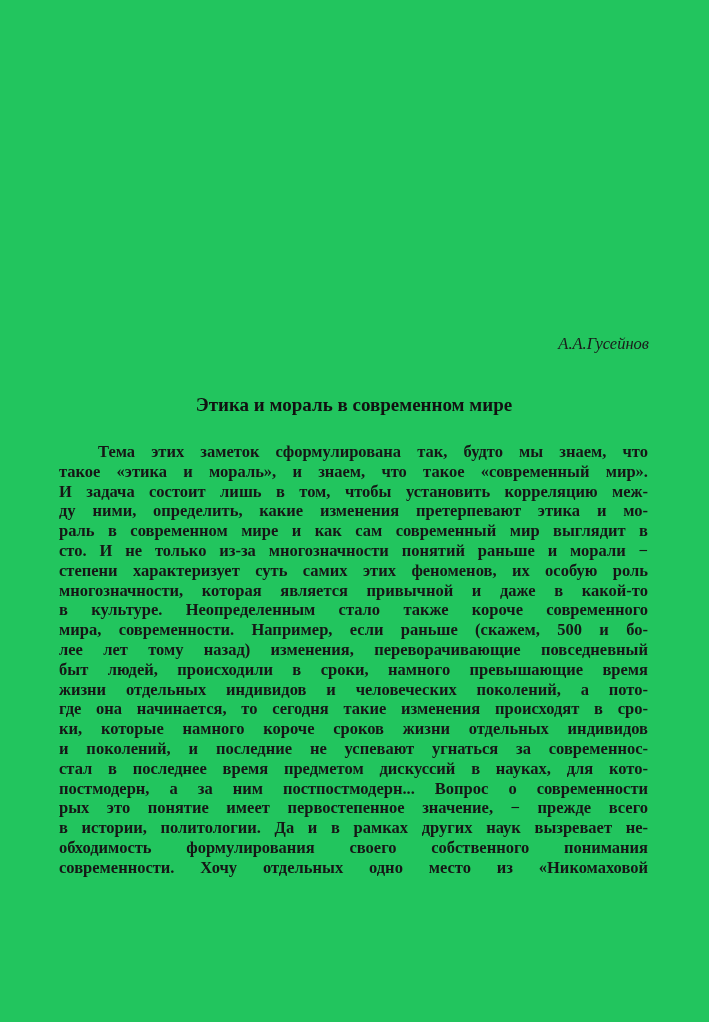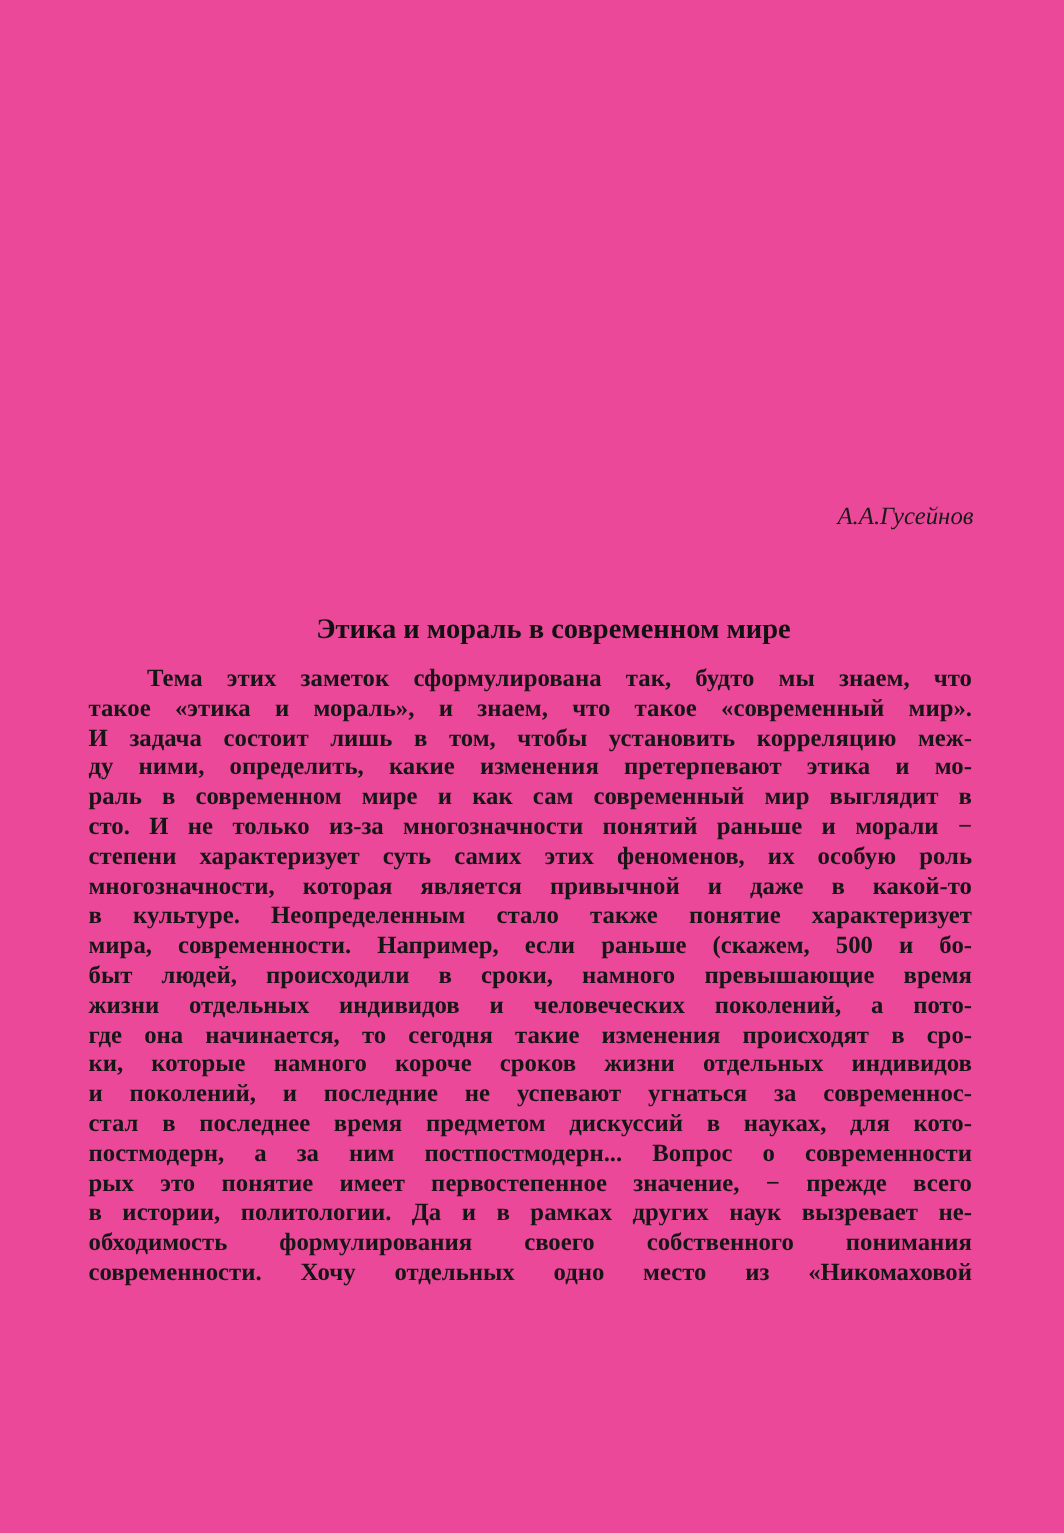--- a/index.html
+++ b/index.html
@@ -4,42 +4,42 @@
 <style>
   html, body {
     margin: 0;
     padding: 0;
     background: #ffffff;
   }
   .page {
     position: relative;
     width: 709px;
     height: 1022px;
-    background: #ec4899;
+    background: #22c55e;
     overflow: hidden;
     font-family: "Liberation Serif", "DejaVu Serif", serif;
     color: #141414;
   }
   .author {
     position: absolute;
     top: 334px;
     left: 59px;
     width: 590px;
     text-align: right;
     font-style: italic;
     font-size: 16.5px;
     line-height: 1.2;
     color: #1a1a1a;
   }
   .title {
     position: absolute;
     top: 394px;
     left: 59px;
     width: 590px;
-    margin: 15px;
+    margin: 0;
     text-align: center;
     font-size: 19px;
     font-weight: bold;
     line-height: 1.15;
     color: #111111;
   }
   .body-text {
     position: absolute;
     top: 442px;
     left: 59px;
@@ -70,22 +70,23 @@
 
   <div class="body-text">
       <div class="line first">Тема этих заметок сформулирована так, будто мы знаем, что</div>
       <div class="line">такое «этика и мораль», и знаем, что такое «современный мир».</div>
       <div class="line">И задача состоит лишь в том, чтобы установить корреляцию меж-</div>
       <div class="line">ду ними, определить, какие изменения претерпевают этика и мо-</div>
       <div class="line">раль в современном мире и как сам современный мир выглядит в</div>
       <div class="line">сто. И не только из-за многозначности понятий раньше и морали −</div>
       <div class="line">степени характеризует суть самих этих феноменов, их особую роль</div>
       <div class="line">многозначности, которая является привычной и даже в какой-то</div>
-      <div class="line">в культуре. Неопределенным стало также понятие характеризует</div>
+      <div class="line">в культуре. Неопределенным стало также короче современного</div>
       <div class="line">мира, современности. Например, если раньше (скажем, 500 и бо-</div>
+      <div class="line">лее лет тому назад) изменения, переворачивающие повседневный</div>
       <div class="line">быт людей, происходили в сроки, намного превышающие время</div>
       <div class="line">жизни отдельных индивидов и человеческих поколений, а пото-</div>
       <div class="line">где она начинается, то сегодня такие изменения происходят в сро-</div>
       <div class="line">ки, которые намного короче сроков жизни отдельных индивидов</div>
       <div class="line">и поколений, и последние не успевают угнаться за современнос-</div>
       <div class="line">стал в последнее время предметом дискуссий в науках, для кото-</div>
       <div class="line">постмодерн, а за ним постпостмодерн... Вопрос о современности</div>
       <div class="line">рых это понятие имеет первостепенное значение, − прежде всего</div>
       <div class="line">в истории, политологии. Да и в рамках других наук вызревает не-</div>
       <div class="line">обходимость формулирования своего собственного понимания</div>

